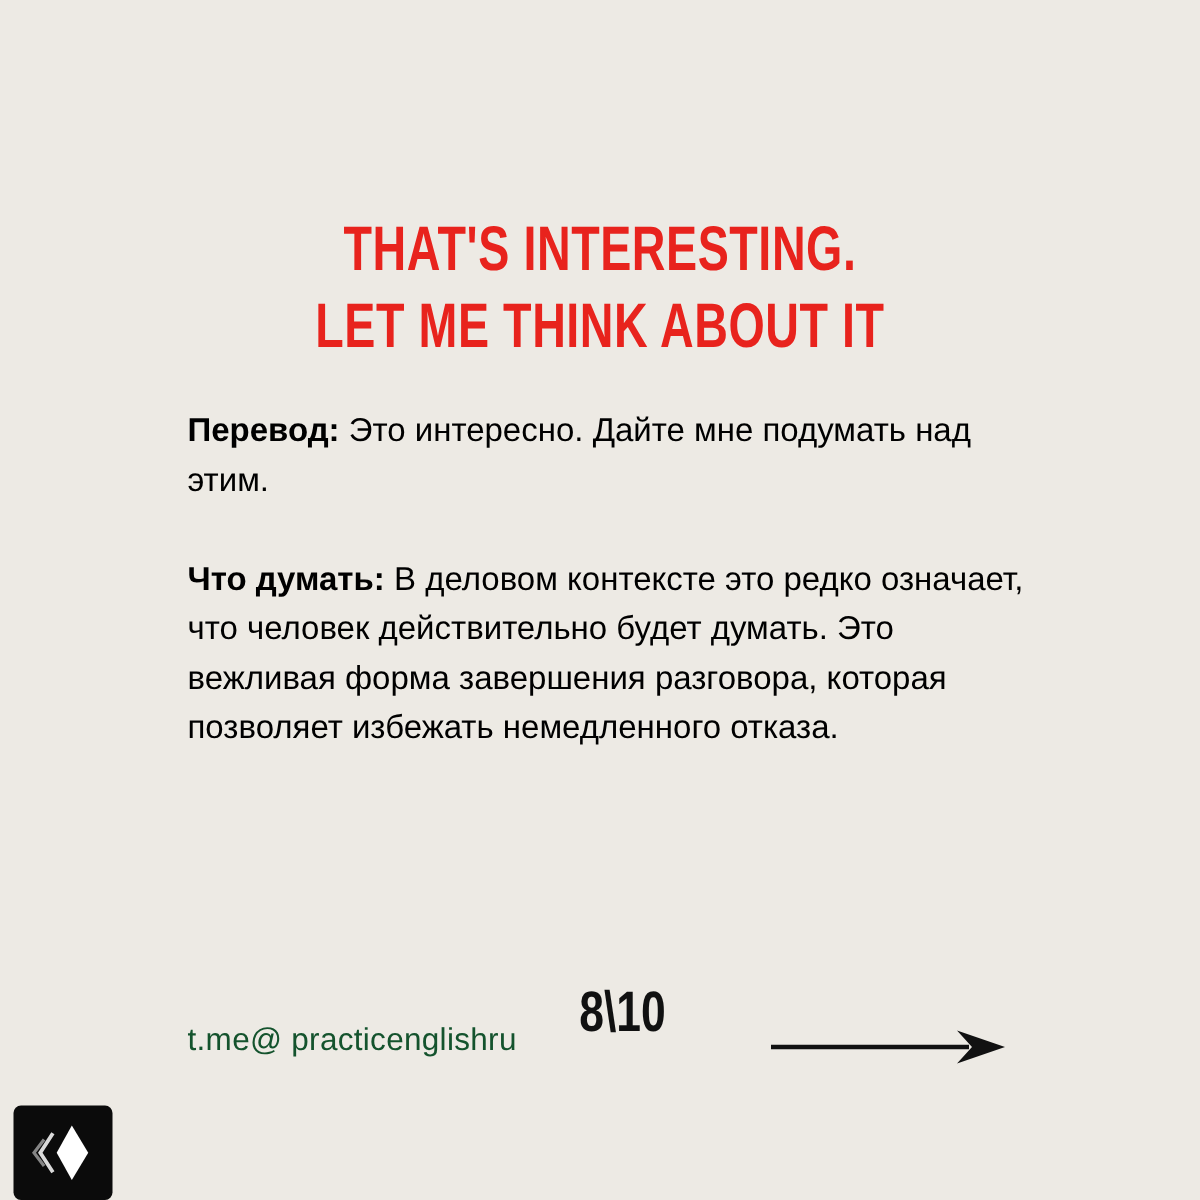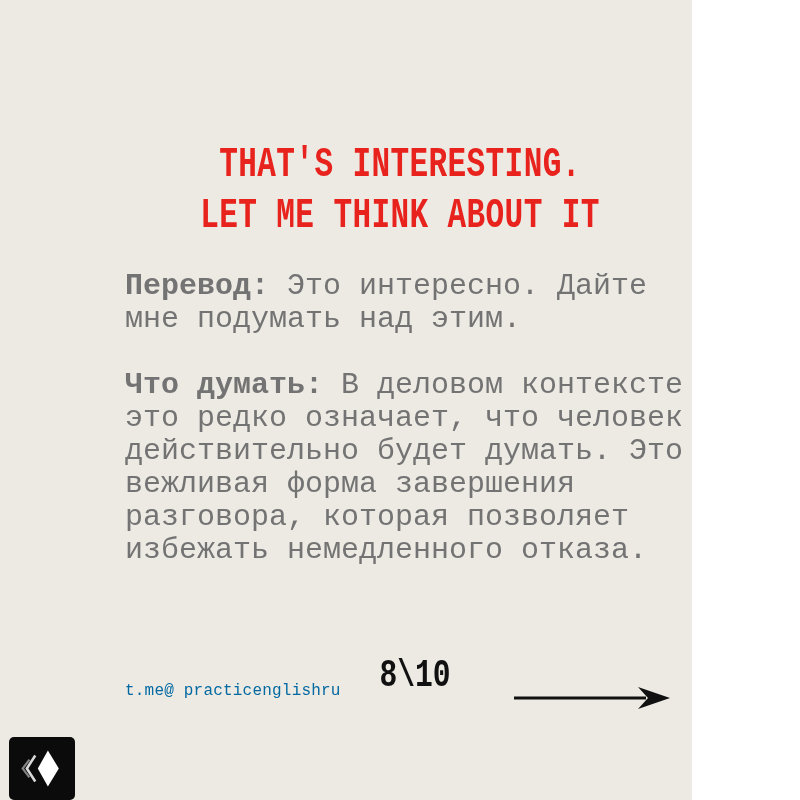--- a/index.html
+++ b/index.html
@@ -1,21 +1,21 @@
 <!DOCTYPE html>
 <html><head>
 <meta charset="utf-8">
 <style>
   html, body { margin: 0; padding: 0; }
   .card {
     position: relative;
-    width: 692px;
+    width: 800px;
     height: 800px;
     background: #edeae4;
-    font-family: Liberation Mono, monospace;
+    font-family: Liberation Sans, sans-serif;
     overflow: hidden;
   }
   .headline {
     position: absolute;
     top: 140px;
     left: 0;
     width: 800px;
     margin: 0;
     text-align: center;
     color: #e8231d;
@@ -25,32 +25,32 @@
     letter-spacing: 0.5px;
     transform: scaleX(0.74);
     transform-origin: 50% 50%;
     white-space: nowrap;
   }
   .content {
     position: absolute;
     top: 270px;
     left: 125px;
     width: 560px;
-    color: #737373;
-    font-size: 30px;
+    color: #000000;
+    font-size: 22px;
     line-height: 33px;
   }
   .content p { margin: 0 0 33px 0; }
   .content .lead { font-weight: 700; }
   .footer-handle {
     position: absolute;
     left: 125px;
     top: 682px;
-    font-size: 16px;
-    color: #0369a1;
+    font-size: 21px;
+    color: #14532d;
     letter-spacing: 0.2px;
   }
   .page-indicator {
     position: absolute;
     left: 340px;
     top: 654px;
     width: 150px;
     text-align: center;
     color: #111111;
     font-size: 38px;

